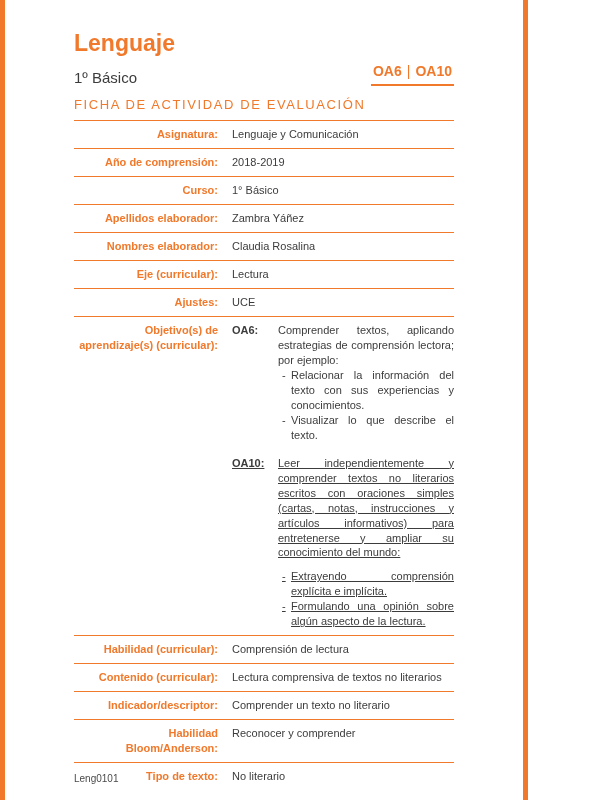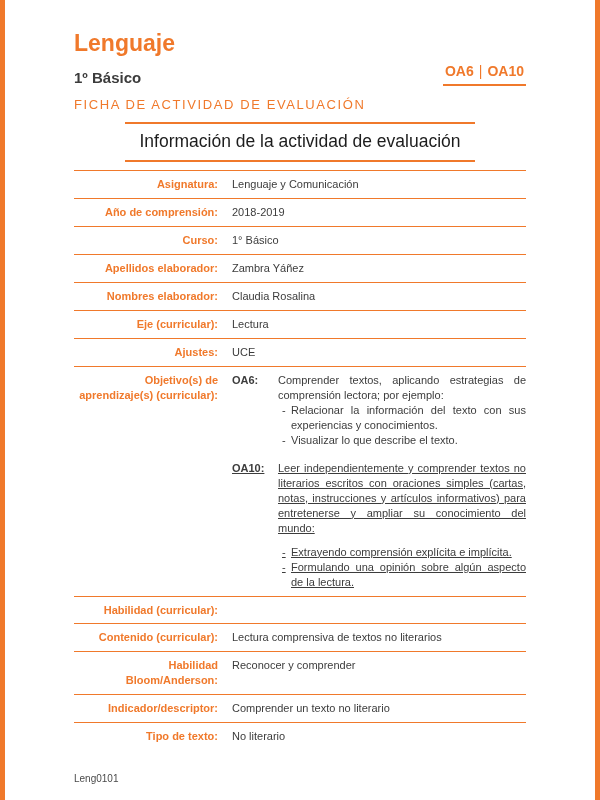--- a/index.html
+++ b/index.html
@@ -1,26 +1,26 @@
 <!DOCTYPE html>
 <html style="--accent: #F0792B; --text: #3C3C3C;"><head>
 <meta charset="utf-8">
 <style>
   :root { --accent: #F0792B; --text: #3C3C3C; }
   * { margin: 0; padding: 0; box-sizing: border-box; }
   html, body { background: #fff; }
   body { width: 600px; height: 800px; font-family: "Liberation Sans", sans-serif; }
-  .page { position: relative; width: 600px; height: 800px; background: #fff; padding: 30px 74px 16px; overflow: hidden; }
+  .page { position: relative; width: 528px; height: 800px; background: #fff; padding: 30px 74px 16px; overflow: hidden; }
   .edge-bar { position: absolute; top: 0; width: 5px; height: 800px; background: var(--accent); }
   .edge-left { left: 0; }
   .edge-right { right: 0; }
 
   .subject { color: var(--accent); font-size: 23px; font-weight: bold; line-height: 1.15; }
   .grade-row { display: flex; justify-content: space-between; align-items: flex-end; margin-top: 7px; }
-  .grade { color: var(--text); font-size: 15px; font-weight: bold; }
+  .grade { color: var(--text); font-size: 15px; font-weight: normal; }
   .oa-badge { color: var(--accent); font-size: 14px; font-weight: bold; border-bottom: 2px solid var(--accent); padding: 0 2px 5px; }
   .oa-sep { font-weight: normal; margin: 0 5px; }
 
   .section-heading { color: var(--accent); font-size: 13px; letter-spacing: 1.6px; margin-top: 11px; }
   .title-wrap { text-align: center; margin-top: 10px; }
   .page-title { display: inline-block; font-size: 17.5px; color: #1C1C1C; border-top: 2px solid var(--accent); border-bottom: 2px solid var(--accent); padding: 7px 14px 8px; }
 
   .info-table { margin-top: 8px; }
   .row { display: flex; border-top: 1px solid var(--accent); padding: 6px 0; }
   .cell-label { width: 158px; flex-shrink: 0; text-align: right; color: var(--accent); font-weight: bold; font-size: 11px; line-height: 1.36; padding-right: 14px; }
@@ -50,23 +50,20 @@
     <div class="grade-row">
       <div class="grade">1º Básico</div>
       <div class="oa-badge">
         <span class="oa">OA6</span><span class="oa-sep">|</span><span class="oa">OA10</span>
       </div>
     </div>
   </header>
 
   <div class="section-heading">FICHA DE ACTIVIDAD DE EVALUACIÓN</div>
 
-  <div class="title-wrap">
-    <div class="page-title">Información de la actividad de evaluación</div>
-  </div>
 
   <div class="info-table">
 
     <div class="row">
       <div class="cell-label">Asignatura:</div>
       <div class="cell-value">Lenguaje y Comunicación</div>
     </div>
     <div class="row">
       <div class="cell-label">Año de comprensión:</div>
       <div class="cell-value">2018-2019</div>
@@ -128,32 +125,33 @@
               </div>
             </div>
           </div>
         </div>
 
       </div>
     </div>
 
     <div class="row">
       <div class="cell-label">Habilidad (curricular):</div>
+      <div class="cell-value">Comprensión de lectura</div>
     </div>
     <div class="row">
       <div class="cell-label">Contenido (curricular):</div>
       <div class="cell-value">Lectura comprensiva de textos no literarios</div>
     </div>
     <div class="row">
+      <div class="cell-label">Indicador/descriptor:</div>
+      <div class="cell-value">Comprender un texto no literario</div>
+    </div>
+    <div class="row">
       <div class="cell-label">Habilidad Bloom/Anderson:</div>
       <div class="cell-value">Reconocer y comprender</div>
-    </div>
-    <div class="row">
-      <div class="cell-label">Indicador/descriptor:</div>
-      <div class="cell-value">Comprender un texto no literario</div>
     </div>
     <div class="row">
       <div class="cell-label">Tipo de texto:</div>
       <div class="cell-value">No literario</div>
     </div>
 
   </div>
 
   <div class="footer-code">Leng0101</div>
 </div>

